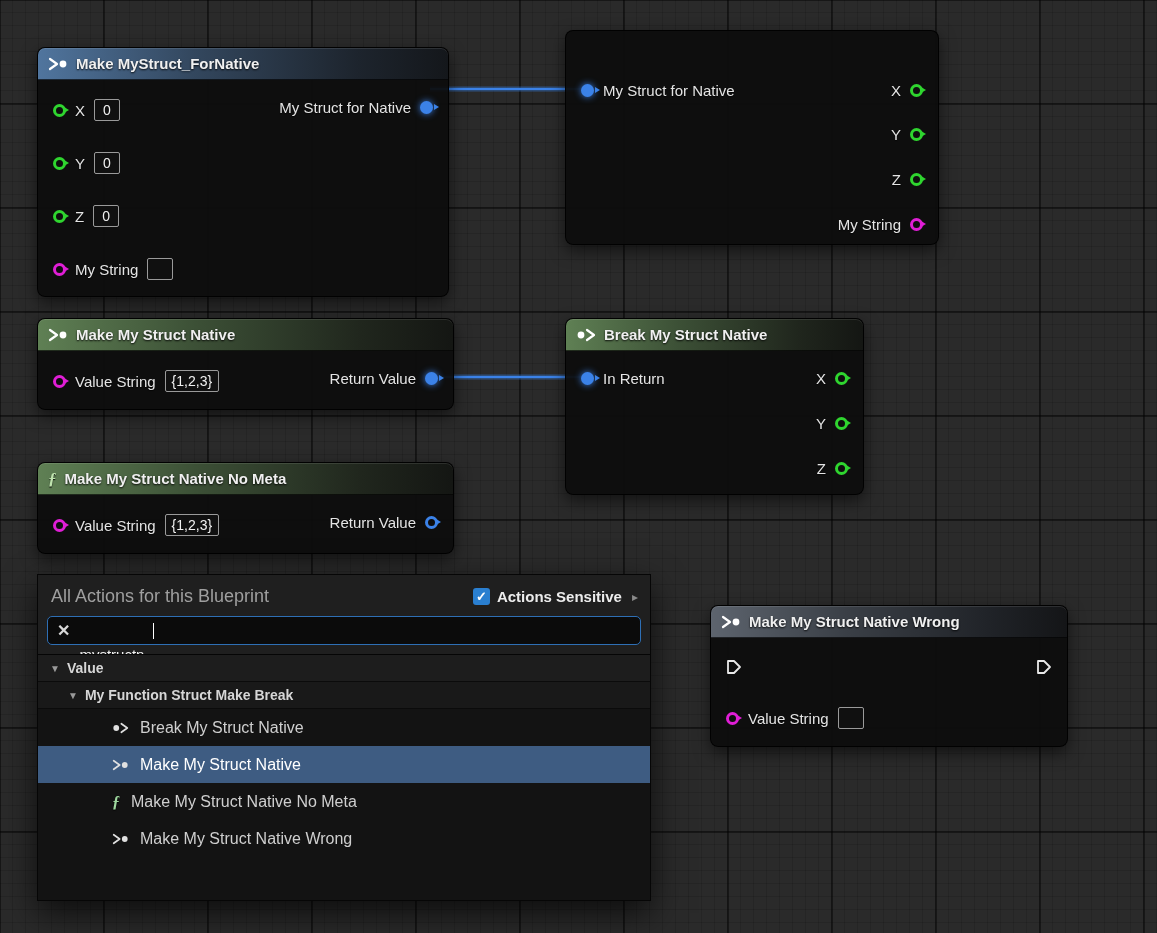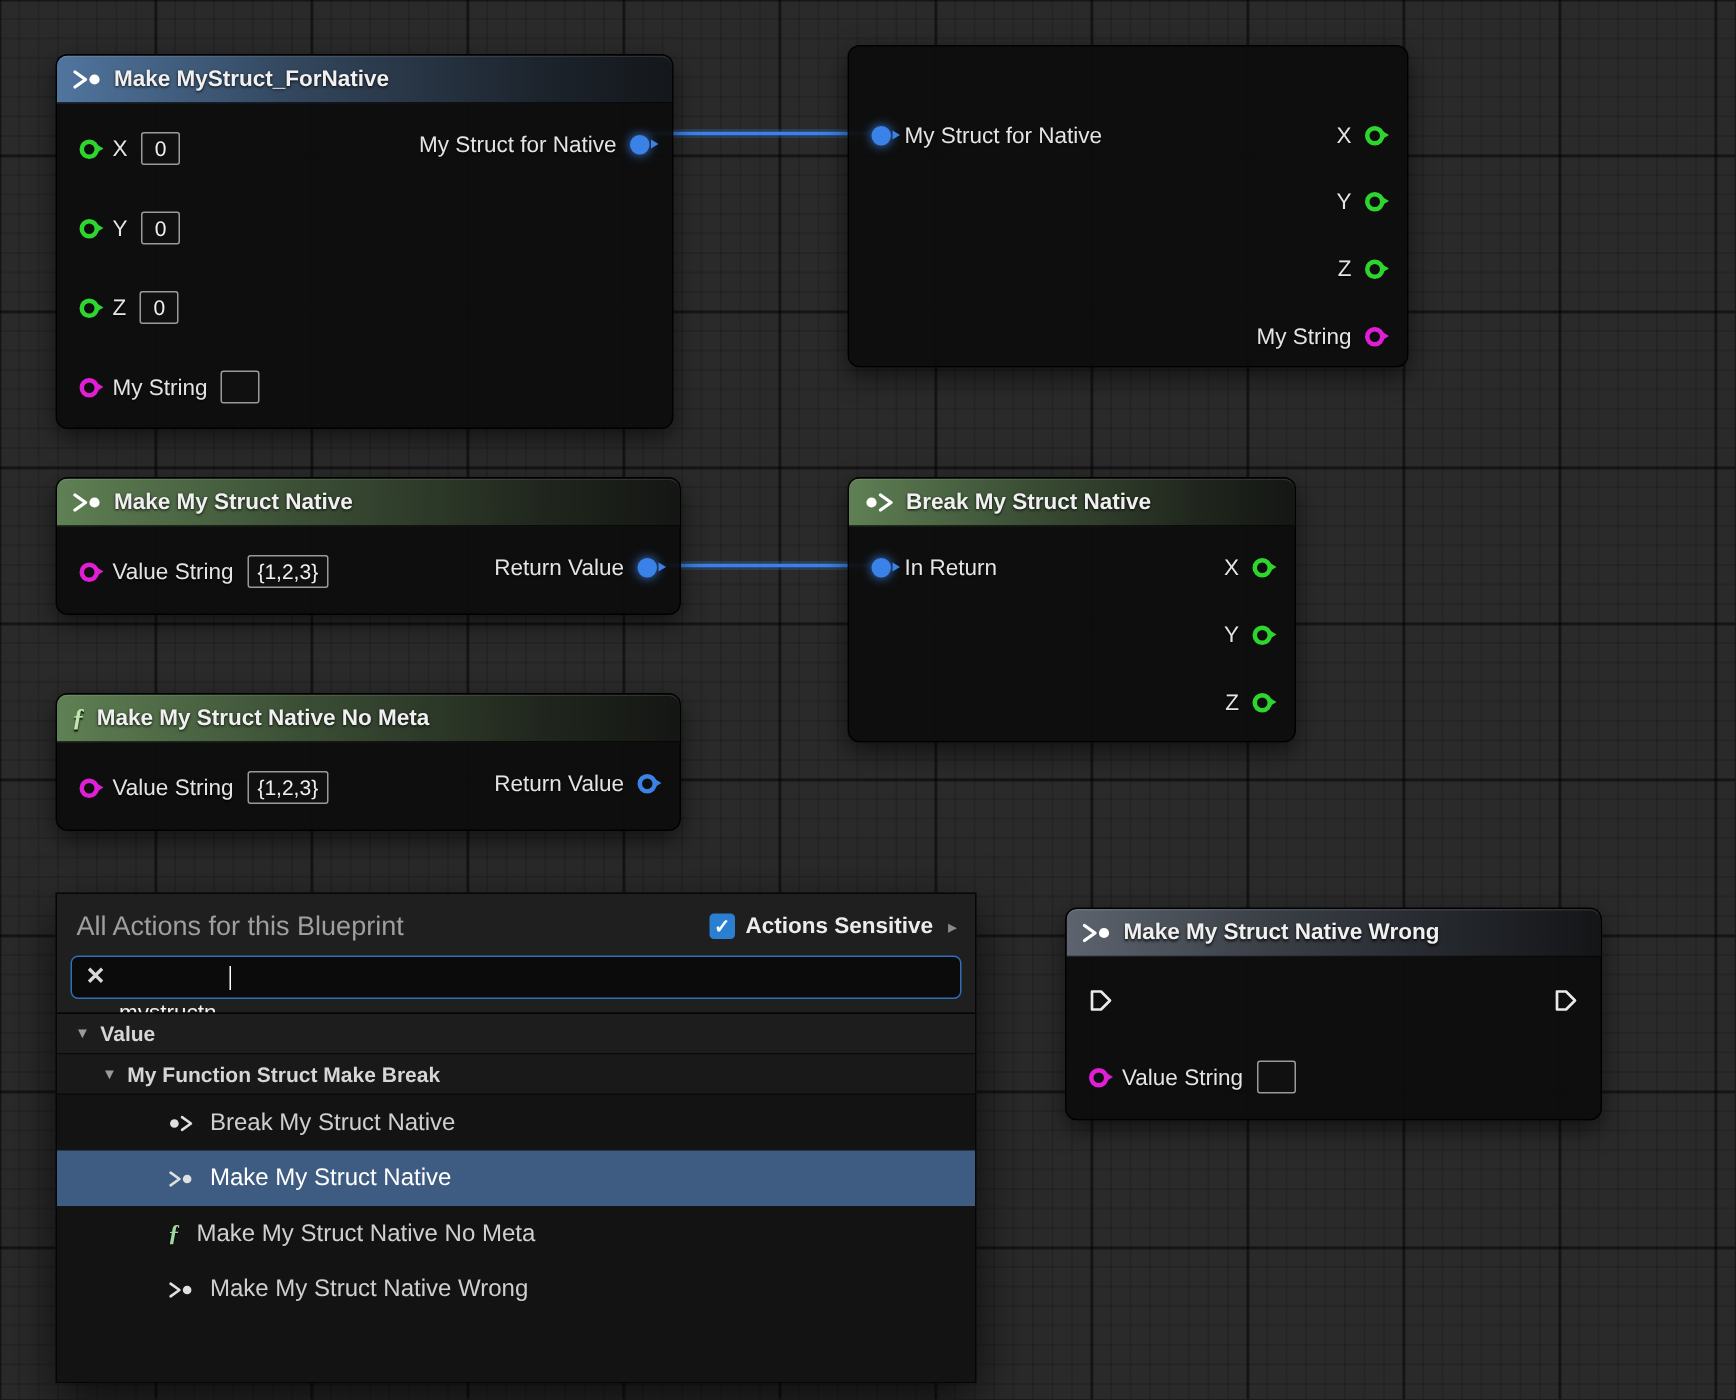--- a/index.html
+++ b/index.html
@@ -92,27 +92,27 @@
   .cat-row{display:flex;align-items:center;gap:7px;height:26px;padding-left:12px;background:#1d1d1d;border-bottom:1px solid #0b0b0b;}
   .cat-row.sub{padding-left:30px;background:#191919;}
   .tri{color:#9a9a9a;font-size:10px;}
   .cat-label{font-size:14px;font-weight:bold;color:#d6d6d6;}
   .item-row{display:flex;align-items:center;gap:11px;height:37px;padding-left:74px;font-size:16px;color:#cfcfcf;}
   .item-row.selected{background:var(--accent,#3e5c82);color:#fff;}
   .item-row .ficon{color:#9fd89f;font-size:16px;}
   .item-label{white-space:nowrap;}
 
   
-  #node-make-fn    {left:37px;  top:36px;  width:410px; height:248px;}
+  #node-make-fn    {left:37px;  top:47px;  width:410px; height:248px;}
   #node-break-fn   {left:565px; top:30px;  width:372px; height:213px;}
   #node-make-nat   {left:37px;  top:318px; width:415px; height:90px;}
   #node-break-nat  {left:565px; top:318px; width:297px; height:175px;}
   #node-make-nometa{left:37px;  top:462px; width:415px; height:90px;}
   #node-make-wrong {left:710px; top:605px; width:356px; height:140px;}
-  #menu            {left:37px;  top:595px; width:612px; height:325px;}
+  #menu            {left:37px;  top:574px; width:612px; height:325px;}
 </style>
 </head>
 <body style="--green: #2fd52f; --magenta: #e01ed6; --blue: #3b82e8; --accent: #3e5c82; --checkbox: #2a7fd0;">
 
 <div class="canvas">
 
   <svg class="wires" width="1157" height="933">
     <path class="wire-glow" d="M430 89 C 485 89 535 89 584 89"></path>
     <path class="wire" d="M430 89 C 485 89 535 89 584 89"></path>
     <path class="wire-glow" d="M432 377 C 485 377 535 377 582 377"></path>

